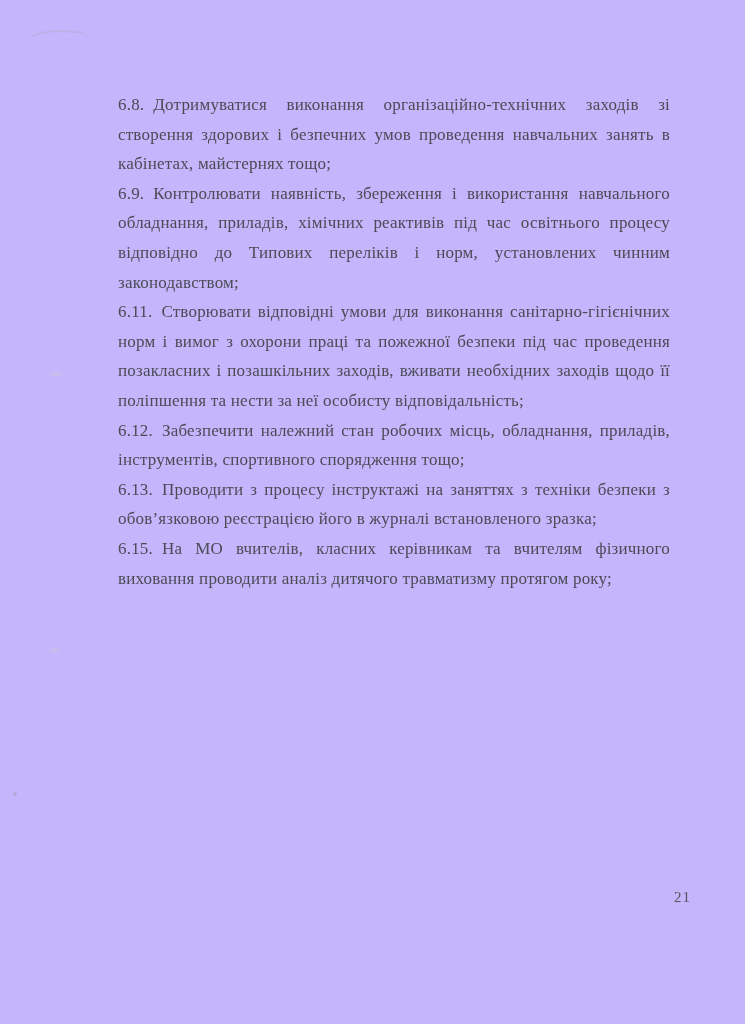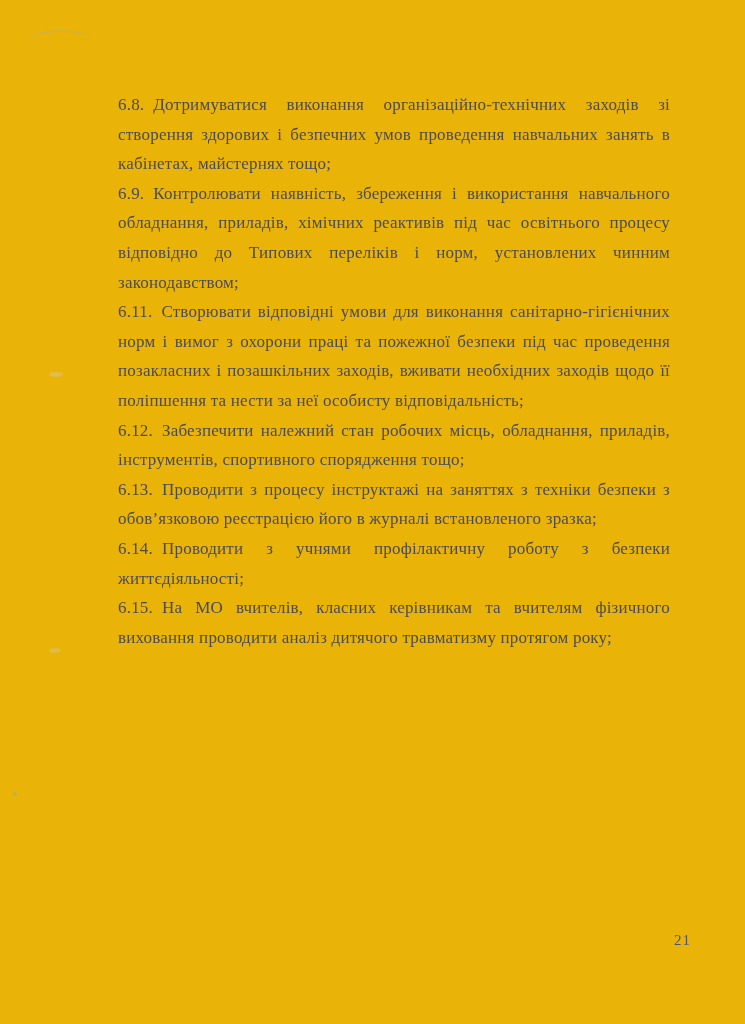--- a/index.html
+++ b/index.html
@@ -4,21 +4,21 @@
 <style>
   html, body {
     margin: 0;
     padding: 0;
     background: #ffffff;
   }
   .page {
     position: relative;
     width: 745px;
     height: 1024px;
-    background: #eab308;
+    background: #c4b5fd;
     overflow: hidden;
     font-family: "Liberation Serif", "DejaVu Serif", serif;
   }
   .content {
     position: absolute;
     left: 118px;
     top: 90px;
     width: 552px;
     color: #4b4b54;
     font-size: 17px;
@@ -29,21 +29,21 @@
   .item {
     margin: 0;
     padding: 0;
   }
   .item .num {
     margin-right: 9px;
   }
   .page-number {
     position: absolute;
     left: 674px;
-    top: 932px;
+    top: 889px;
     color: #55555e;
     font-size: 15px;
     letter-spacing: 1px;
   }
   
   .artifact {
     position: absolute;
     pointer-events: none;
   }
   .artifact.scribble-top-left {
@@ -89,19 +89,18 @@
   <div class="artifact smudge-1"></div>
   <div class="artifact smudge-2"></div>
   <div class="artifact dot"></div>
 
   <div class="content">
     <p class="item"><span class="num">6.8.</span><span class="txt">Дотримуватися виконання організаційно-технічних заходів зі створення здорових і безпечних умов проведення навчальних занять в кабінетах, майстернях тощо;</span></p>
     <p class="item"><span class="num">6.9.</span><span class="txt">Контролювати наявність, збереження і використання навчального обладнання, приладів, хімічних реактивів під час освітнього процесу відповідно до Типових переліків і норм, установлених чинним законодавством;</span></p>
     <p class="item"><span class="num">6.11.</span><span class="txt">Створювати відповідні умови для виконання санітарно-гігієнічних норм і вимог з охорони праці та пожежної безпеки під час проведення позакласних і позашкільних заходів, вживати необхідних заходів щодо її поліпшення та нести за неї особисту відповідальність;</span></p>
     <p class="item"><span class="num">6.12.</span><span class="txt">Забезпечити належний стан робочих місць, обладнання, приладів, інструментів, спортивного спорядження тощо;</span></p>
     <p class="item"><span class="num">6.13.</span><span class="txt">Проводити з процесу інструктажі на заняттях з техніки безпеки з обов’язковою реєстрацією його в журналі встановленого зразка;</span></p>
-    <p class="item"><span class="num">6.14.</span><span class="txt">Проводити з учнями профілактичну роботу з безпеки життєдіяльності;</span></p>
     <p class="item"><span class="num">6.15.</span><span class="txt">На МО вчителів, класних керівникам та вчителям фізичного виховання проводити аналіз дитячого травматизму протягом року;</span></p>
   </div>
 
   <div class="page-number">21</div>
 
 </div>
 
 </body></html>

